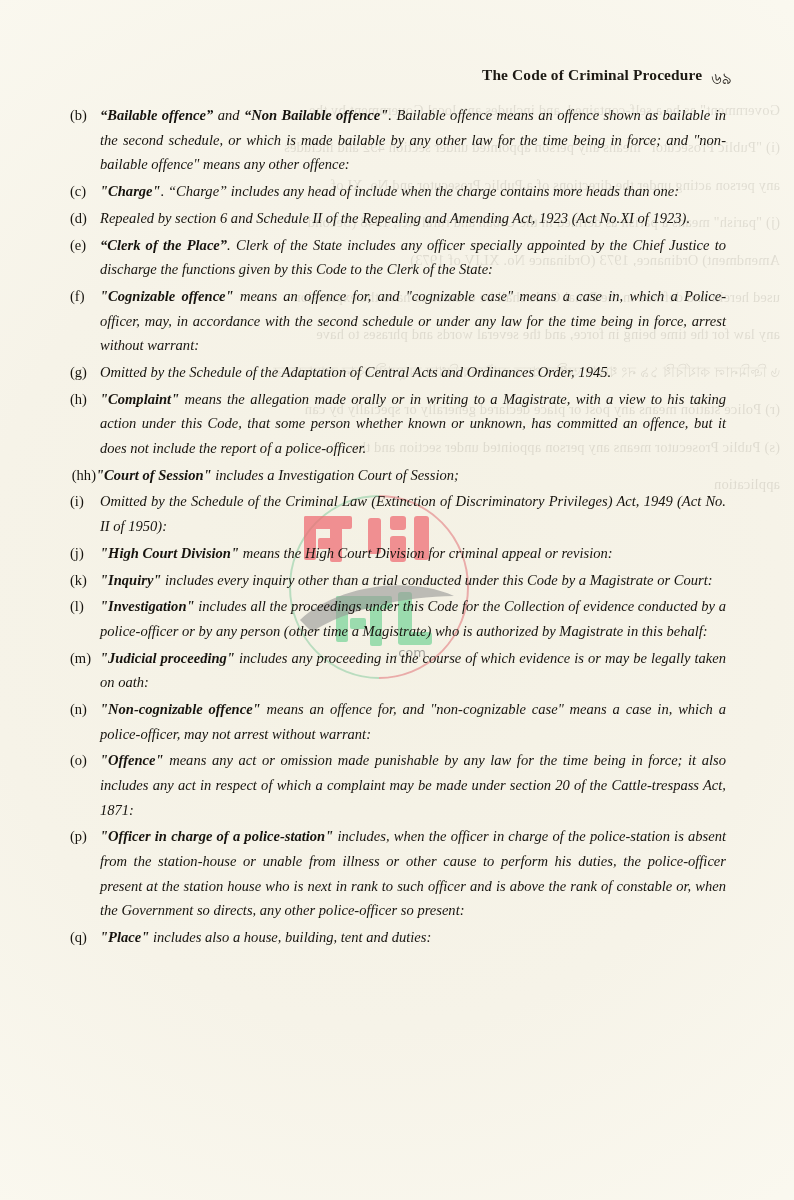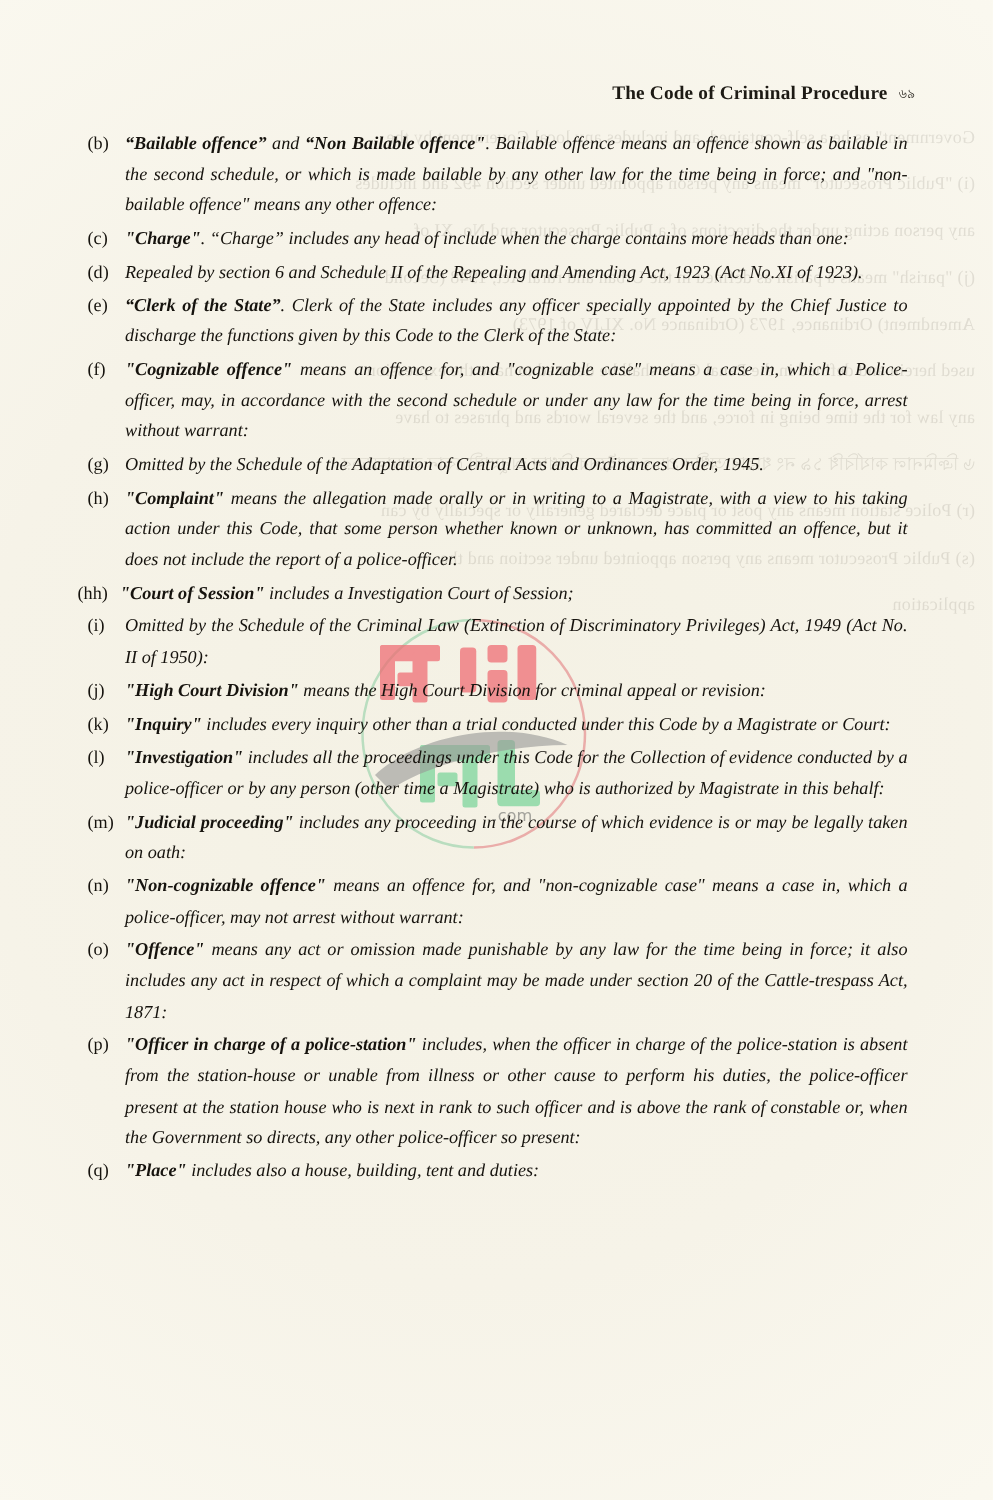--- a/index.html
+++ b/index.html
@@ -45,32 +45,32 @@
   }
   .showthrough p { margin: 0 0 8px 0; }
 
   
   .running-header {
     position: absolute;
     top: 66px;
     right: 62px;
     z-index: 6;
     display: flex;
-    align-items: center;
+    align-items: flex-start;
     gap: 9px;
     color: #1d1a14;
   }
   .running-header .title {
     font-weight: bold;
     font-size: 15.4px;
     letter-spacing: .15px;
     white-space: nowrap;
   }
   .running-header .folio {
-    font-size: 10px;
+    font-size: 16px;
     font-family: "DejaVu Sans", sans-serif;
     color: #2a2620;
   }
 
   
   .watermark {
     position: absolute;
     left: 286px;
     top: 492px;
     width: 186px;
@@ -101,20 +101,21 @@
     width: 34px;
     text-align: left;
     padding-left: 4px;
     box-sizing: border-box;
     white-space: nowrap;
   }
   .clause.wide-marker .marker {
     width: 34px;
     padding-left: 0;
     margin-left: -4px;
+    text-align: right;
   }
   .clause .text {
     flex: 1 1 auto;
     text-align: justify;
     text-justify: inter-word;
     hyphens: none;
     font-style: italic;
   }
   .clause .text b { font-weight: bold; }
 
@@ -182,21 +183,21 @@
       <div class="clause">
         <span class="marker">(c)</span>
         <span class="text"><b>"Charge"</b><span>. “Charge” includes any head of include when the charge contains more heads than one:</span></span>
       </div>
       <div class="clause">
         <span class="marker">(d)</span>
         <span class="text"><span>Repealed by section 6 and Schedule II of the Repealing and Amending Act, 1923 (Act No.XI of 1923).</span></span>
       </div>
       <div class="clause">
         <span class="marker">(e)</span>
-        <span class="text"><b>“Clerk of the State”</b><span>. Clerk of the State includes any officer specially appointed by the Chief Justice to discharge the functions given by this Code to the Clerk of the State:</span></span>
+        <span class="text"><b>“Clerk of the Place”</b><span>. Clerk of the State includes any officer specially appointed by the Chief Justice to discharge the functions given by this Code to the Clerk of the State:</span></span>
       </div>
       <div class="clause">
         <span class="marker">(f)</span>
         <span class="text"><b>"Cognizable offence"</b><span> means an offence for, and "cognizable case" means a case in, which a Police-officer, may, in accordance with the second schedule or under any law for the time being in force, arrest without warrant:</span></span>
       </div>
       <div class="clause">
         <span class="marker">(g)</span>
         <span class="text"><span>Omitted by the Schedule of the Adaptation of Central Acts and Ordinances Order, 1945.</span></span>
       </div>
       <div class="clause">

